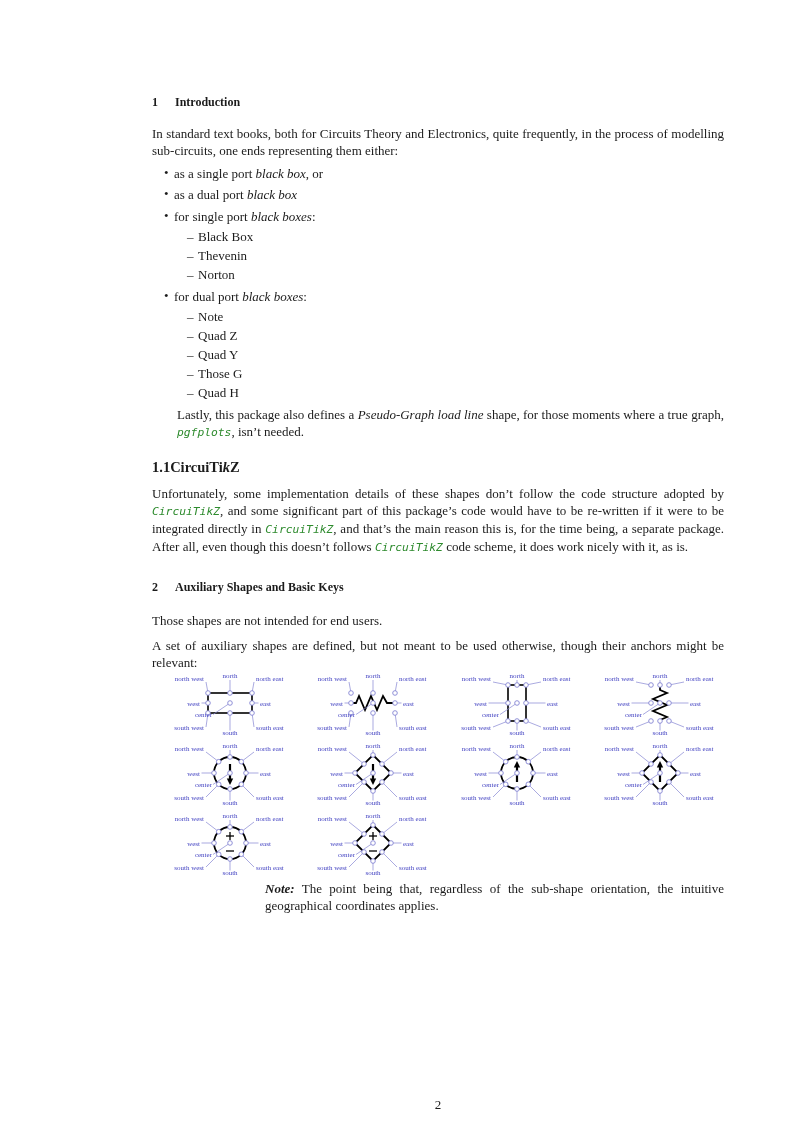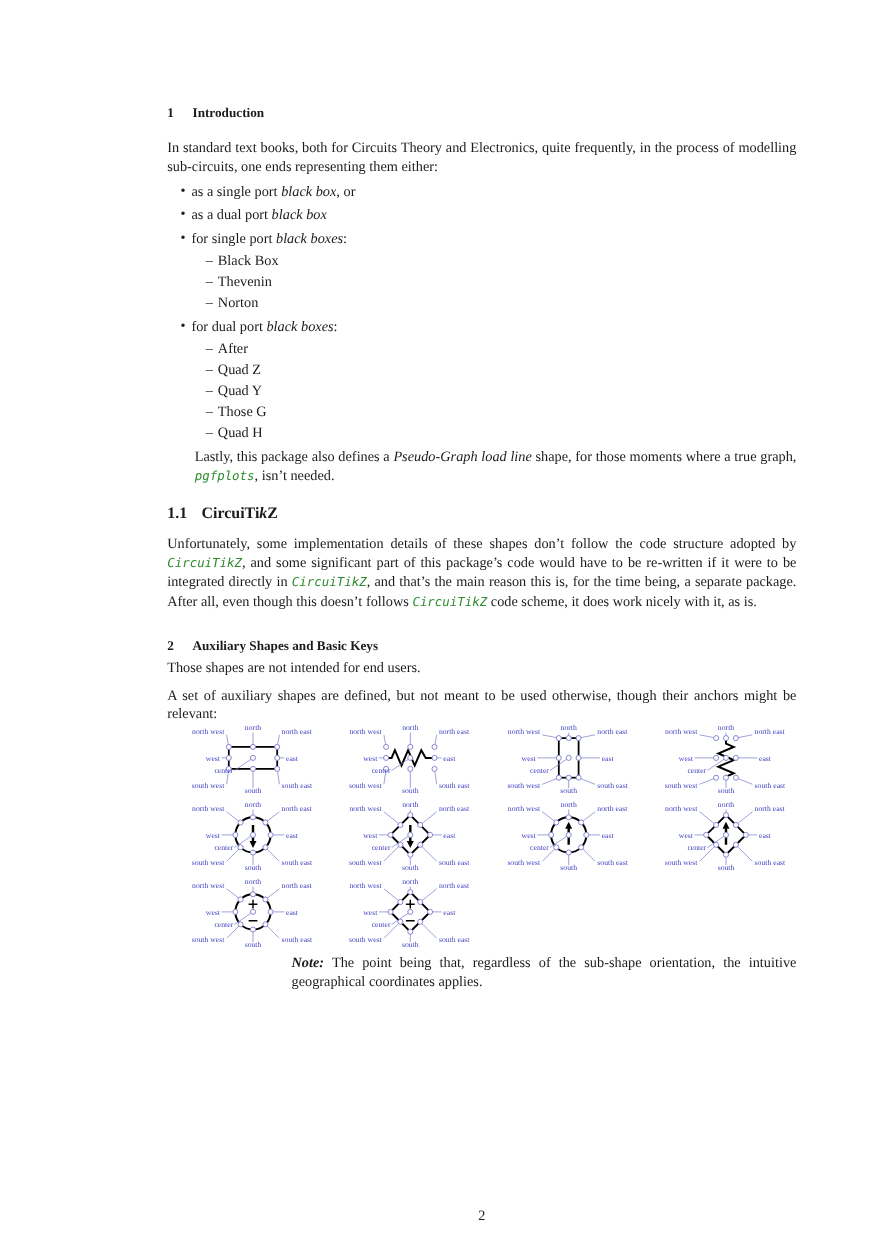--- a/index.html
+++ b/index.html
@@ -6,39 +6,39 @@
   body{
     width:800px;height:1132px;background:#ffffff;position:relative;
     font-family:"Liberation Serif",serif;font-size:13px;line-height:17px;color:#1b1b1b;
     -webkit-font-smoothing:antialiased;
   }
   .content{position:absolute;left:152px;top:0;width:572px;}
   p{margin:0;text-align:justify;}
   .sec{font-size:12px;line-height:22px;font-weight:bold;text-align:left;}
   .sec .num{margin-right:17px;}
   .subsec{font-size:14.5px;line-height:18px;font-weight:bold;text-align:left;}
-  .subsec .num{margin-right:13px;}
+  .subsec .num{}
   .it{font-style:italic;}
   .bdit{font-weight:bold;font-style:italic;}
   .code{font-family:"DejaVu Sans Mono",monospace;font-style:italic;color:#2e8b2e;font-size:11.3px;}
   #p-intro{margin-top:12px;}
   #list-ports{margin-top:6px;}
   .bullet-item{position:relative;padding-left:22px;margin-top:4px;text-align:justify;}
   .bullet-item .bullet{position:absolute;left:12px;top:-1px;}
   #list-cases{margin-top:3px;}
   #list-cases .bullet-item{margin-top:5px;}
   .sub-list{margin-top:3px;}
   .sub-item{position:relative;padding-left:46px;margin-top:2px;}
   .sub-item .dash{position:absolute;left:35px;}
   #p-package{margin-top:6px;text-indent:16px;}
   #p-lastly{margin-top:5px;margin-left:25px;}
   #h-s11{margin-top:17px;}
   #p-circuitikz{margin-top:9px;}
   #h-s2{margin-top:20px;}
-  #p-notintended{}
+  #p-notintended{margin-top:14px;}
   #h-s21{margin-top:17px;}
   #p-auxintro{margin-top:8px;}
   #figure{position:relative;height:212px;margin-top:-3px;}
   .diagram{position:absolute;width:140px;height:66px;}
   #note{margin-top:0;margin-left:113px;}
   .pageno{position:absolute;top:1096px;left:152px;width:572px;text-align:center;}
 </style>
 </head>
 <body>
 
@@ -58,21 +58,21 @@
 
   <div id="list-cases">
       <div class="bullet-item"><span class="bullet">•</span><span><span>for single port </span><span class="it">black boxes</span><span>:</span></span></div>
       <div class="sub-list">
         <div class="sub-item"><span class="dash">–</span><span>Black Box</span></div>
         <div class="sub-item"><span class="dash">–</span><span>Thevenin</span></div>
         <div class="sub-item"><span class="dash">–</span><span>Norton</span></div>
       </div>
       <div class="bullet-item"><span class="bullet">•</span><span><span>for dual port </span><span class="it">black boxes</span><span>:</span></span></div>
       <div class="sub-list">
-        <div class="sub-item"><span class="dash">–</span><span>After</span></div>
+        <div class="sub-item"><span class="dash">–</span><span>Note</span></div>
         <div class="sub-item"><span class="dash">–</span><span>Quad Z</span></div>
         <div class="sub-item"><span class="dash">–</span><span>Quad Y</span></div>
         <div class="sub-item"><span class="dash">–</span><span>Those G</span></div>
         <div class="sub-item"><span class="dash">–</span><span>Quad H</span></div>
       </div>
     </div>
 
   <p id="p-lastly"><span>Lastly, this package also defines a </span><span class="it">Pseudo-Graph load line</span><span> shape, for those moments where a true graph, </span><span class="code">pgfplots</span><span>, isn’t needed.</span></p>
 
   <div class="subsec" id="h-s11">

